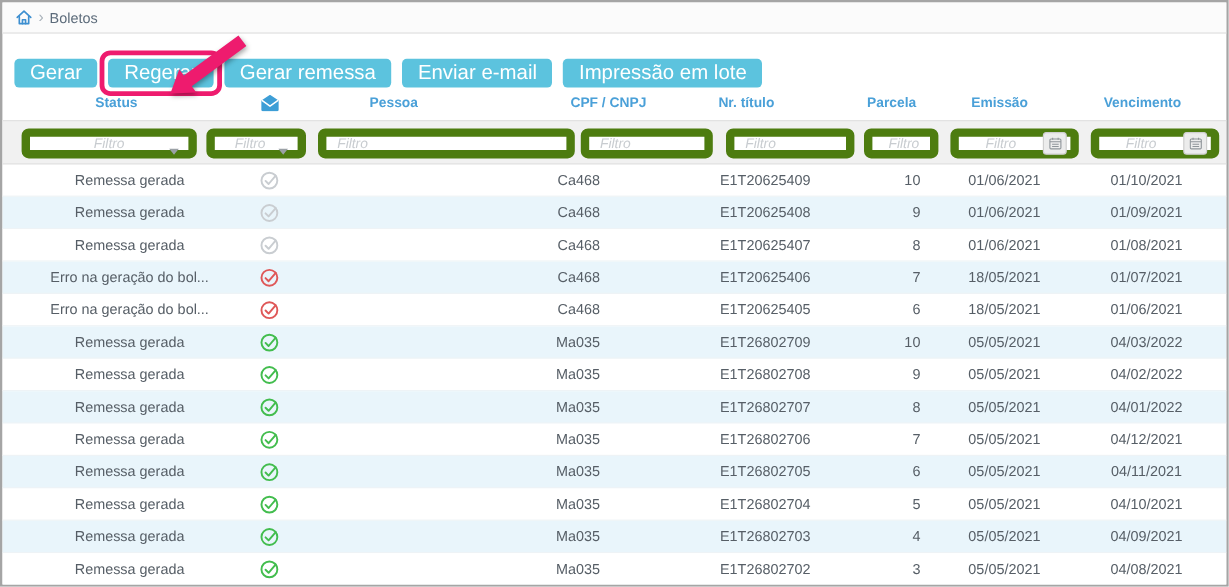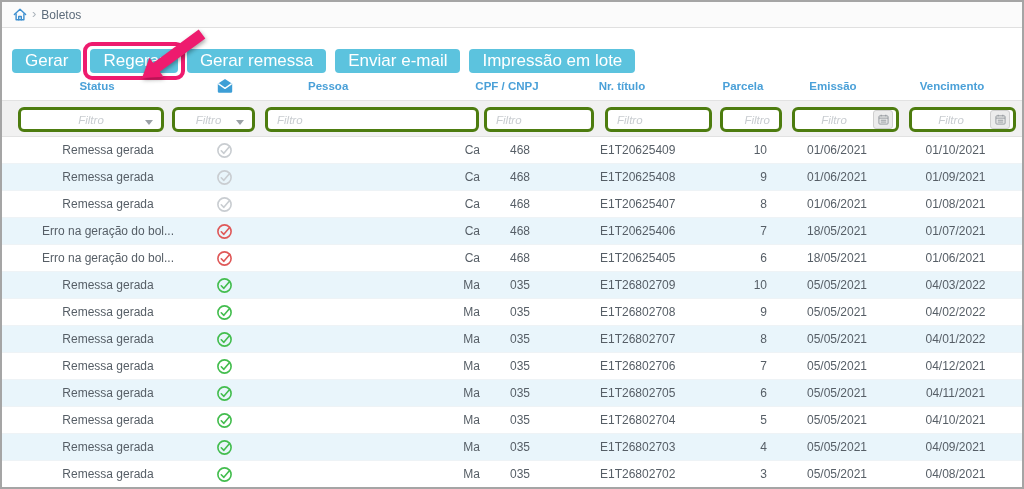--- a/index.html
+++ b/index.html
@@ -24,39 +24,39 @@
   .th-mail { left:190px; width:65px; top:1px; }
   .th-pessoa { left:262px; text-align:left;margin-left:44px; }
   .th-cpf { left:445px; width:120px; }
   .th-titulo { left:560px; width:120px; }
   .th-parcela { left:681px; width:120px; }
   .th-emissao { left:771px; width:120px; }
   .th-venc { left:890px; width:120px; }
 
   
   .filters { position:relative; height:37px; background:#f1f1f1; border-top:1px solid #e2e2e2; border-bottom:1px solid #e2e2e2; }
-  .fctl { position:absolute; top:6px; height:25px; background:#fff; border:3px solid #4d7c0f; border-radius:6px; font-size:11.5px; }
+  .fctl { position:absolute; top:6px; height:25px; background:#fff; border:7px solid #4d7c0f; border-radius:6px; font-size:11.5px; }
   .fselect { display:flex; align-items:center; justify-content:center; color:#c8ccd0; font-style:italic; cursor:pointer; }
   .caret { position:absolute; right:8px; top:10px; width:0; height:0; border-left:4px solid transparent; border-right:4px solid transparent; border-top:5px solid #9ba1a6; }
   .fin { font-style:italic; color:#555; padding:0 9px; outline:none; width:100%; height:100%; border:none; background:transparent; border-radius:6px; font-size:11.5px; font-family:"Liberation Sans", sans-serif; }
   .fin::placeholder { color:#c8ccd0; font-style:italic; }
   .fin-right { text-align:right; }
   .fin-center { text-align:center; }
   .fdate { display:flex; align-items:center; padding-right:3px; }
   .calbtn { flex:0 0 20px; height:19px; background:#ececec; border:1px solid #cfcfcf; border-radius:3px; display:flex; align-items:center; justify-content:center; cursor:pointer; }
 
   
   .rows { }
   .row { display:grid; grid-template-columns:190px 65px 223px 120px 116px 70px 117px 119px; height:27px; align-items:center; border-bottom:1px solid #eef3f6; font-size:12px; color:#565e66; background:#fff; }
   .row:nth-child(even) { background:#e9f5fb; }
   .c { overflow:hidden; white-space:nowrap; }
   .c1 { text-align:center;margin-left:22px; }
   .c2 { text-align:center; line-height:0; }
   .c3 { padding-left:7px;text-align:right; }
-  .c4 { text-align:center; padding-right:40px; }
+  .c4 { padding-right:40px; }
   .c5 { text-align:center; padding-right:52px; }
   .c6 { text-align:right; padding-right:19px; }
   .c7 { text-align:center; padding-right:15px; }
   .c8 { text-align:center; padding-right:14px; }
   .ck { vertical-align:middle; }
   .ic-gray { color:#c9cdd1; }
   .ic-red { color:#df5858; }
   .ic-green { color:#43bd4e; }
 </style>
 </head>

